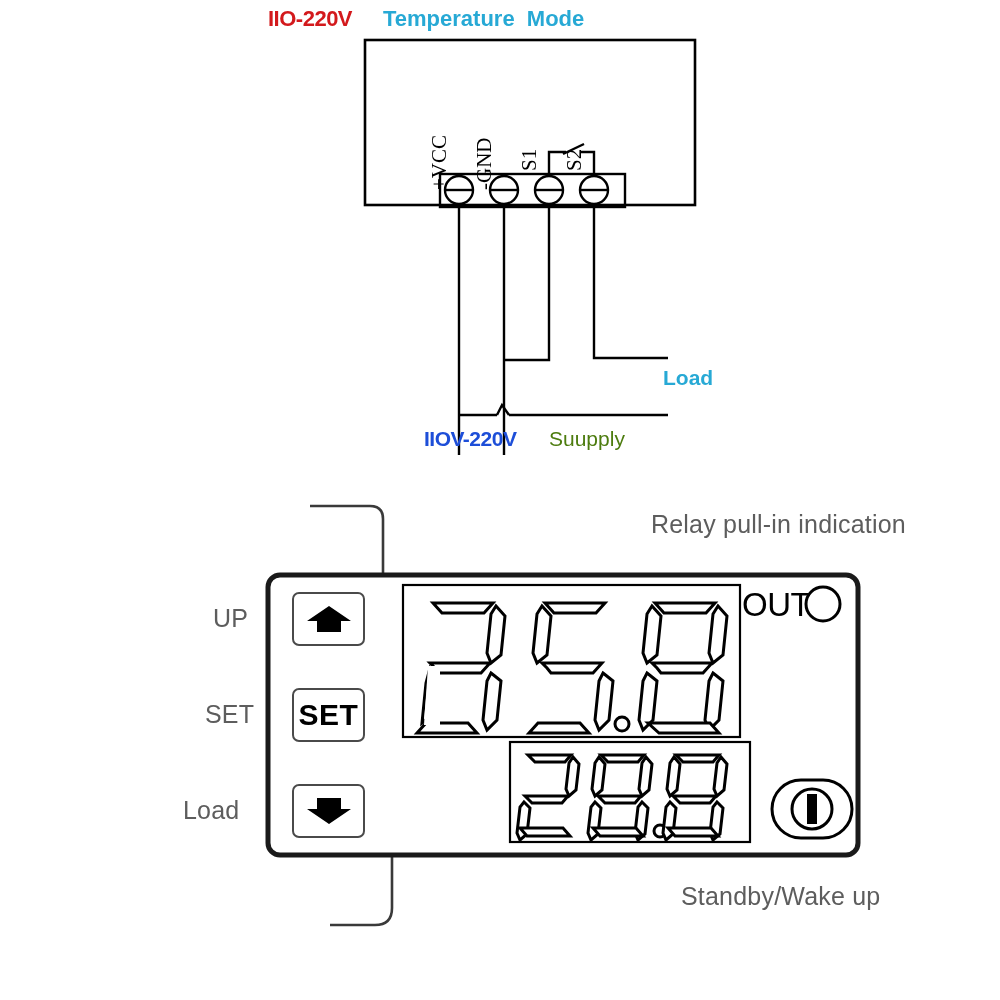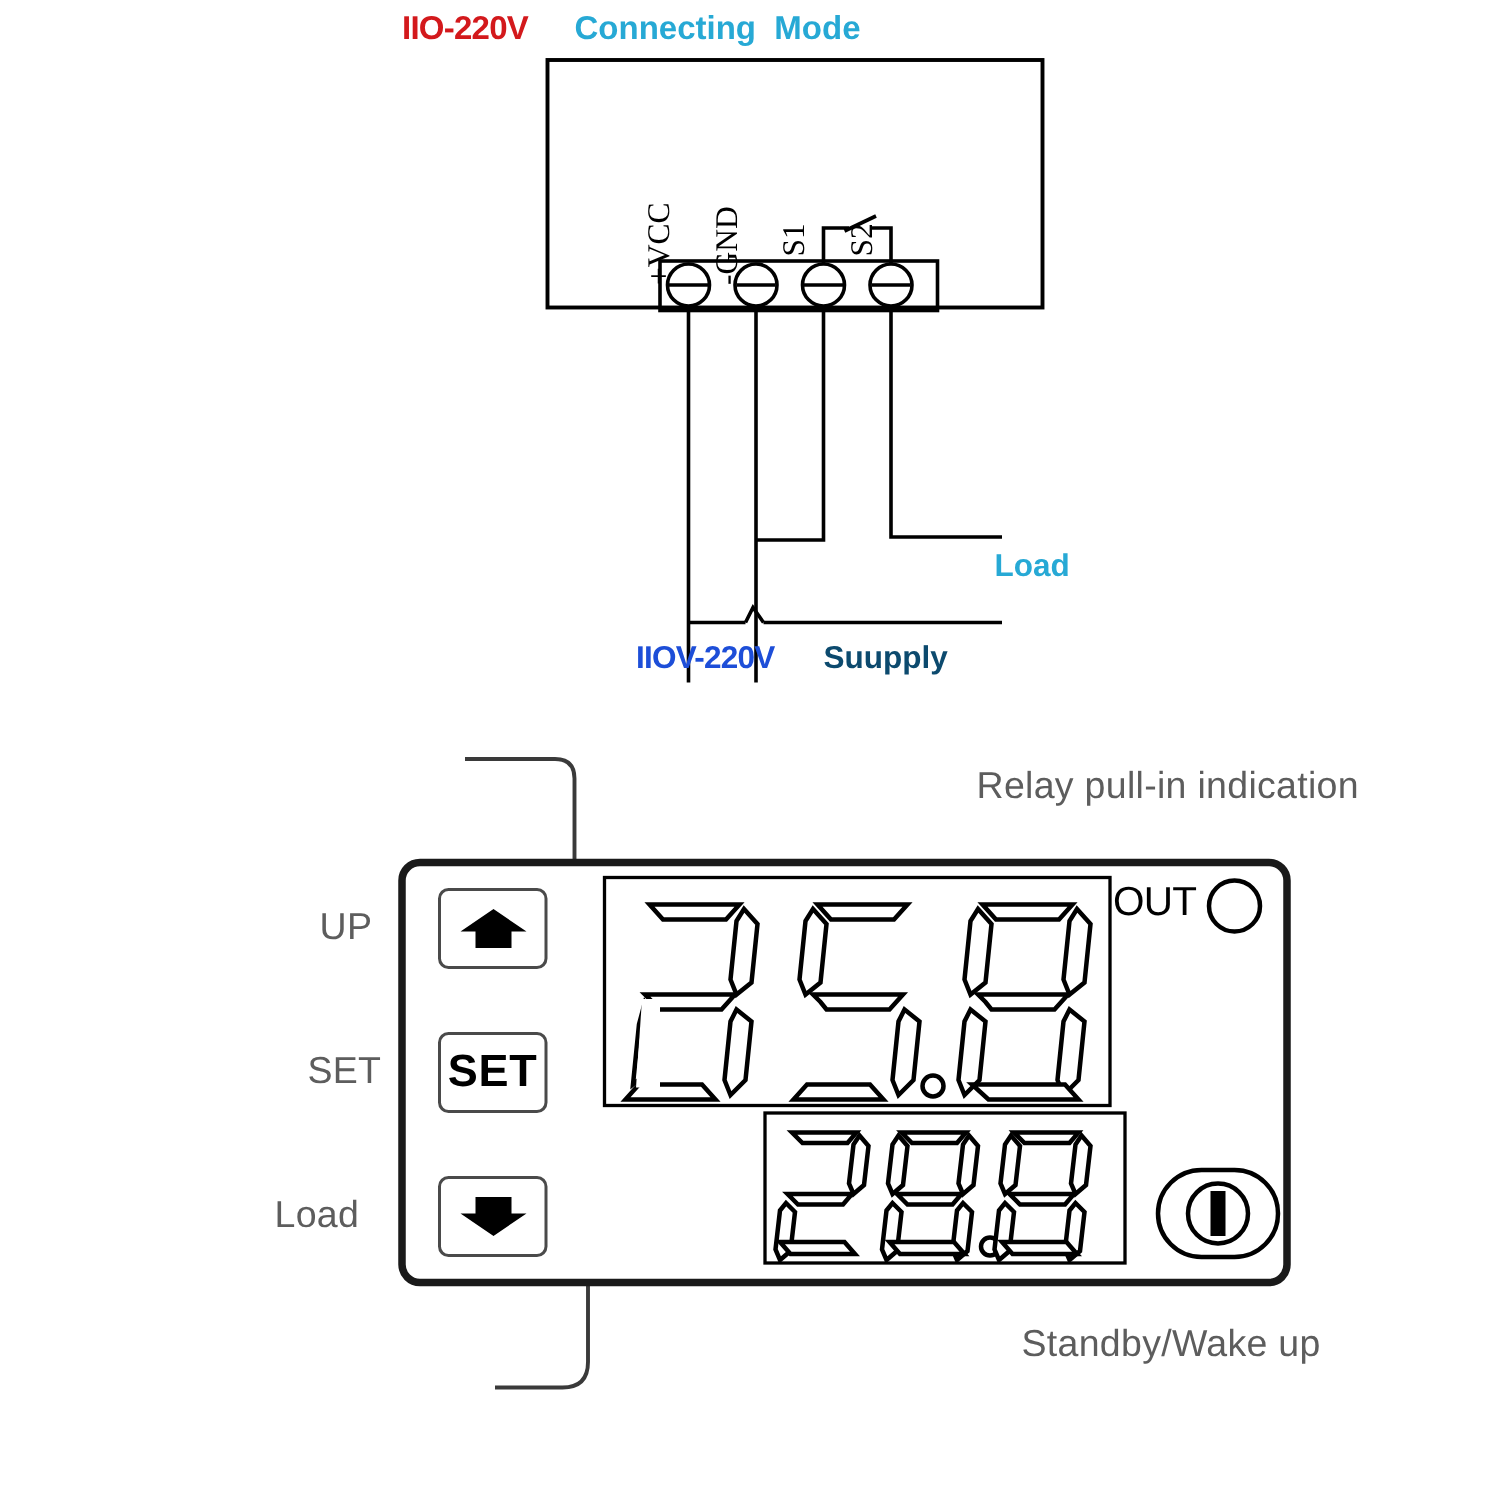--- a/index.html
+++ b/index.html
@@ -25,21 +25,21 @@
     font-size:22px;font-weight:bold;color:#27a9d5;
     letter-spacing:0px;
   }
   .supply-red{
     left:424px;top:427px;
     font-size:21px;font-weight:bold;color:#1d4ed8;
     letter-spacing:-0.5px;
   }
   .supply-blue{
     left:549px;top:427px;
-    font-size:21px;font-weight:bold;color:#0c4a6e;
+    font-size:21px;font-weight:normal;color:#4d7c0f;
   }
   .load-blue{
     left:663px;top:366px;
     font-size:21px;font-weight:bold;color:#27a9d5;
   }
 
   
   .term{
     font-family:"Liberation Serif", serif;
     font-size:21px;color:#000;
@@ -61,31 +61,31 @@
     background:#fff;
     box-sizing:border-box;
     display:flex;align-items:center;justify-content:center;
   }
   .btn-set-label{
     font-size:30px;font-weight:bold;letter-spacing:0.5px;color:#000;
     font-family:"Liberation Sans", sans-serif;
   }
   .out-label{
     position:absolute;
-    font-size:27px;color:#000;letter-spacing:-0.5px;
+    font-size:33px;color:#000;letter-spacing:-0.5px;
     font-family:"Liberation Sans", sans-serif;
   }
 </style>
 </head>
 <body>
 
 <div class="stage">
 
   <div class="txt title-red">IIO-220V</div>
-  <div class="txt title-blue">Connecting  Mode</div>
+  <div class="txt title-blue">Temperature  Mode</div>
 
   <svg class="layer" viewBox="0 0 1000 1000">
     <g fill="none" stroke="#000" stroke-width="2.6">
 
       <rect x="365" y="40" width="330" height="165"></rect>
 
       <rect x="440" y="174" width="185" height="33" stroke-width="2.4"></rect>
     </g>
 
     <g fill="#fff" stroke="#000" stroke-width="2.4">

